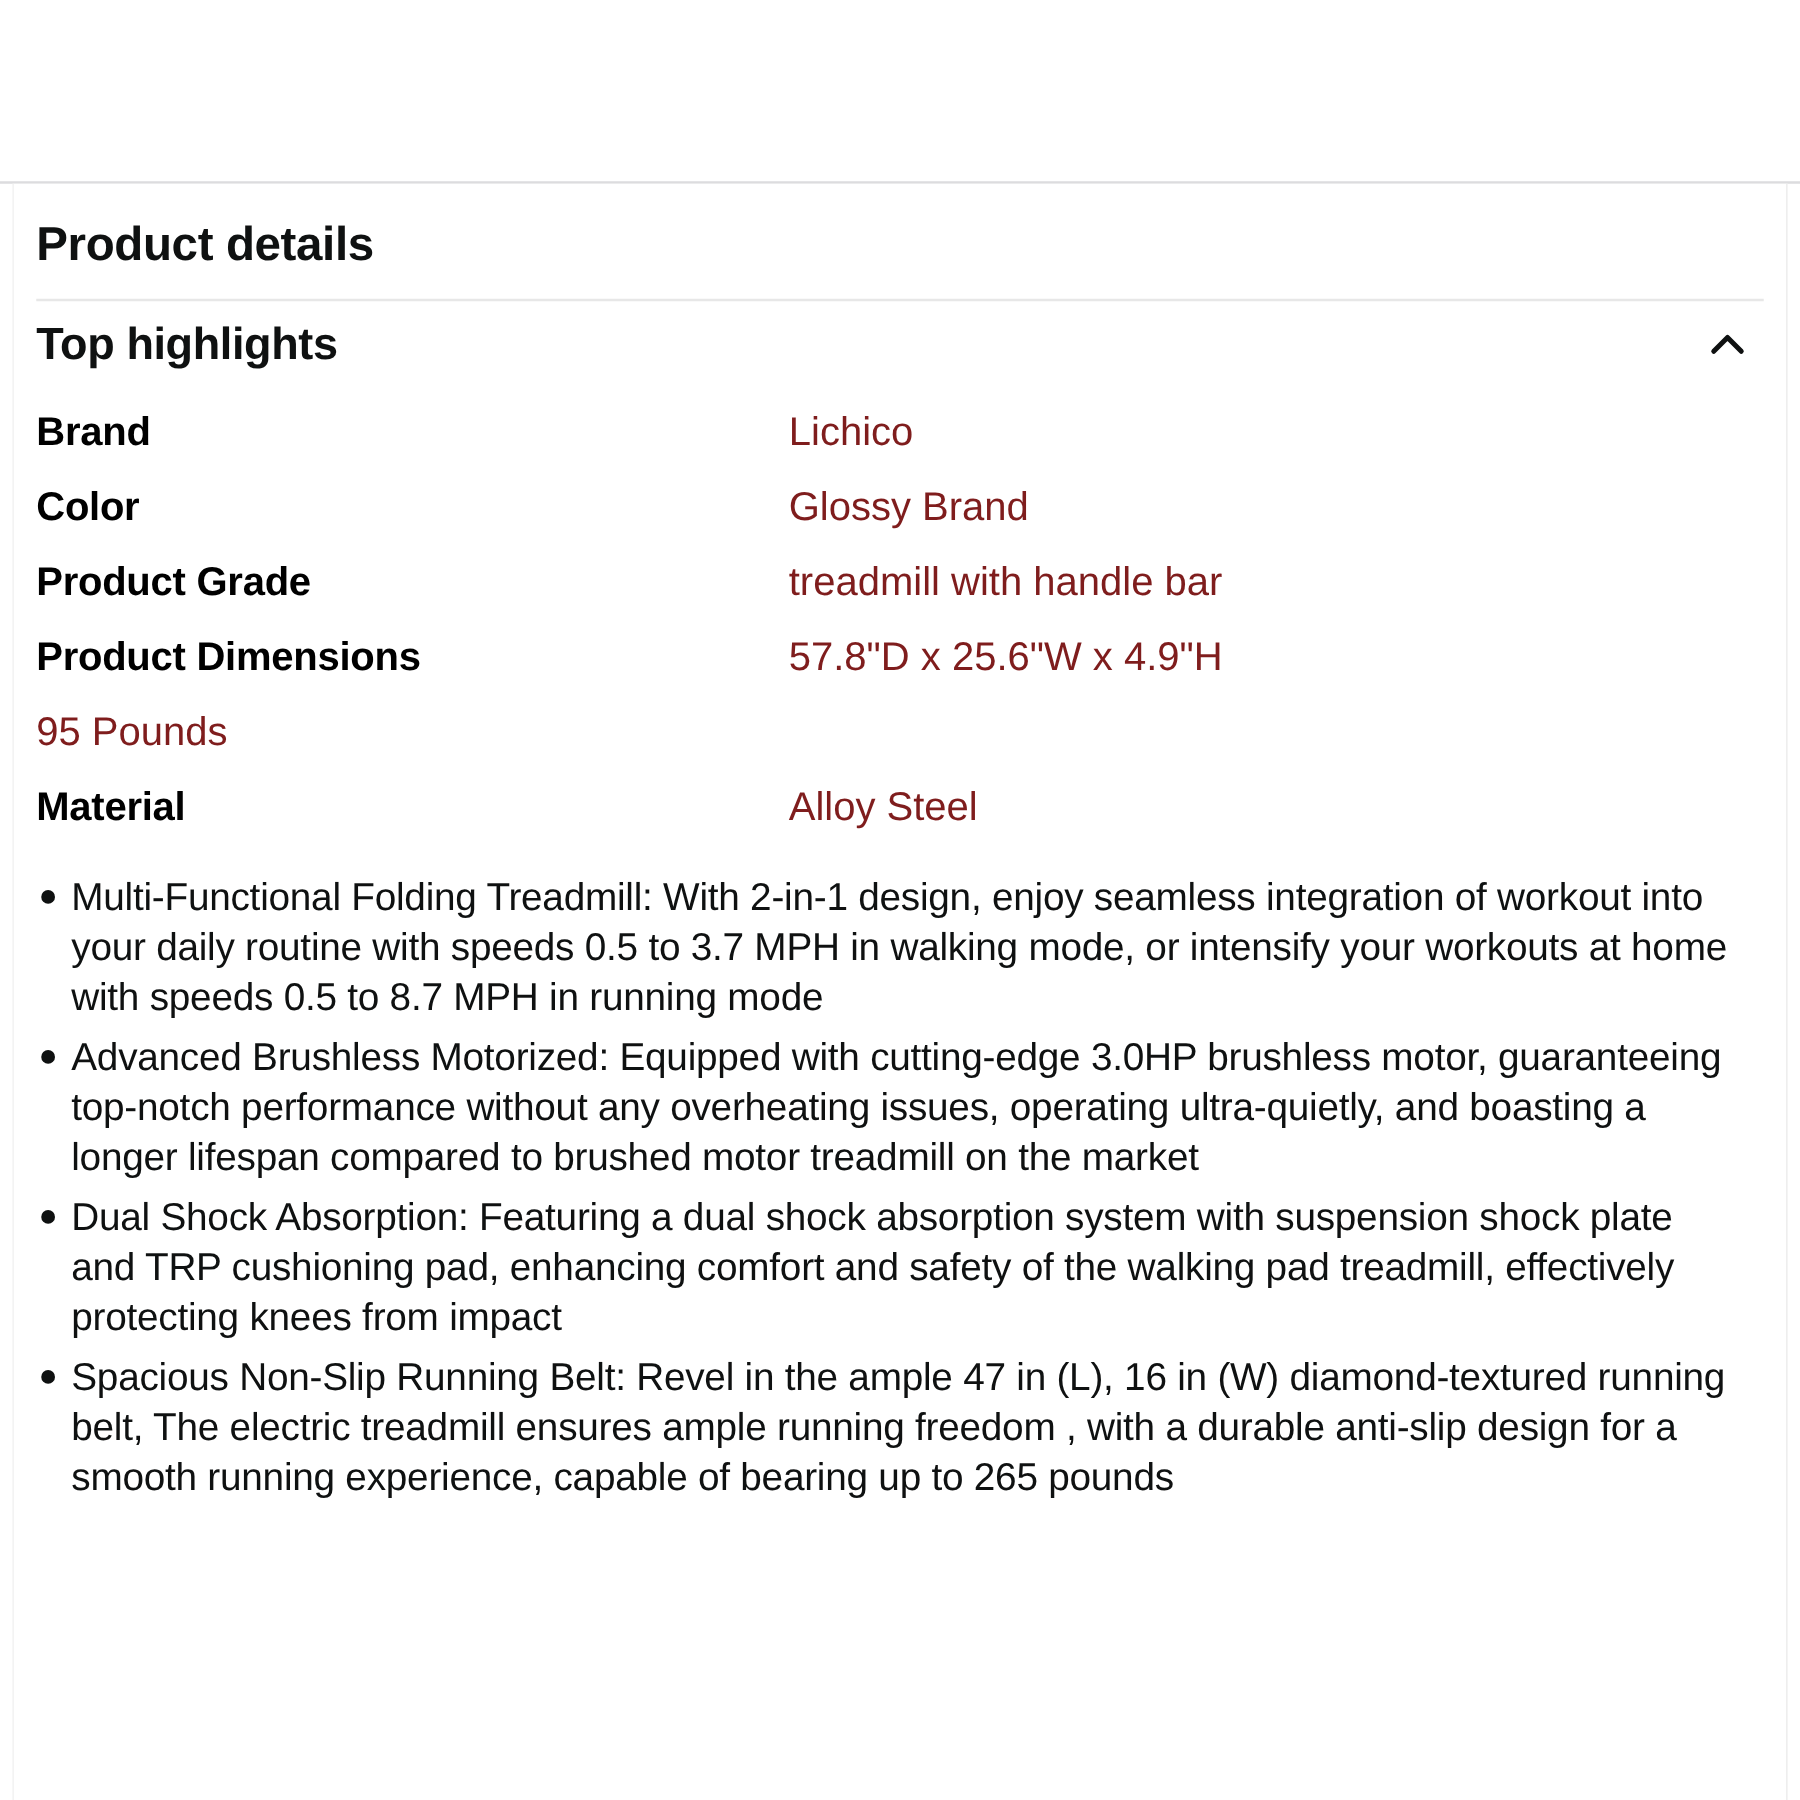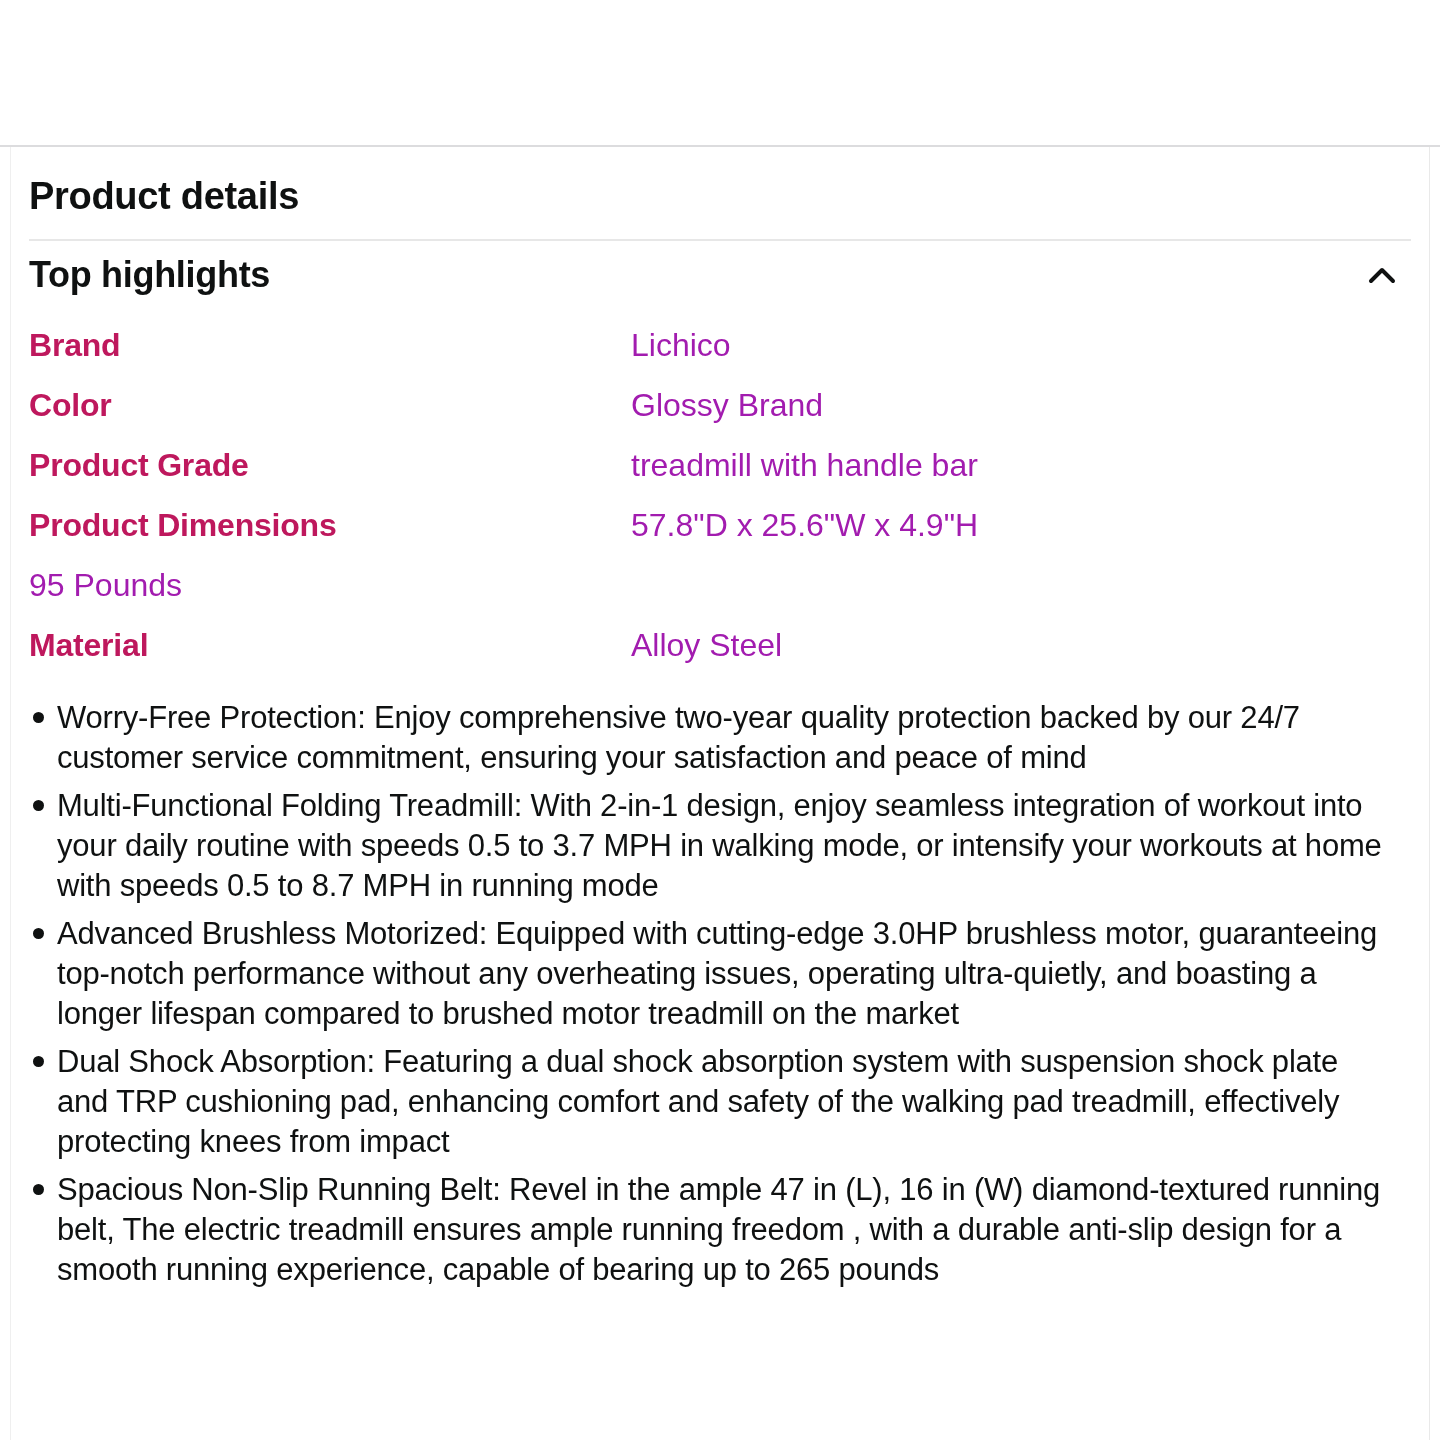--- a/index.html
+++ b/index.html
@@ -80,26 +80,26 @@
   .spec-row {
     display: grid;
     grid-template-columns: 602px 1fr;
     height: 60px;
     align-items: center;
   }
   .spec-label {
     font-weight: 700;
     font-size: 32px;
     letter-spacing: -0.2px;
-    color: #be185d;
+    color: #000000;
   }
   .spec-value {
     font-weight: 400;
     font-size: 32px;
-    color: #a21caf;
+    color: #7f1d1d;
   }
 
   .bullets {
     list-style: none;
     margin: 23px 0 0 0;
     padding: 0;
     max-width: 1356px;
   }
   .bullets li {
     position: relative;
@@ -164,21 +164,20 @@
       <div class="spec-row">
         <span class="spec-value">95 Pounds</span>
       </div>
       <div class="spec-row">
         <span class="spec-label">Material</span>
         <span class="spec-value">Alloy Steel</span>
       </div>
     </div>
 
     <ul class="bullets">
-      <li><span class="dot"></span><span>Worry-Free Protection: Enjoy comprehensive two-year quality protection backed by our 24/7 customer service commitment, ensuring your satisfaction and peace of mind</span></li>
       <li><span class="dot"></span><span>Multi-Functional Folding Treadmill: With 2-in-1 design, enjoy seamless integration of workout into your daily routine with speeds 0.5 to 3.7 MPH in walking mode, or intensify your workouts at home with speeds 0.5 to 8.7 MPH in running mode</span></li>
       <li><span class="dot"></span><span>Advanced Brushless Motorized: Equipped with cutting-edge 3.0HP brushless motor, guaranteeing top-notch performance without any overheating issues, operating ultra-quietly, and boasting a longer lifespan compared to brushed motor treadmill on the market</span></li>
       <li><span class="dot"></span><span>Dual Shock Absorption: Featuring a dual shock absorption system with suspension shock plate and TRP cushioning pad, enhancing comfort and safety of the walking pad treadmill, effectively protecting knees from impact</span></li>
       <li><span class="dot"></span><span>Spacious Non-Slip Running Belt: Revel in the ample 47 in (L), 16 in (W) diamond-textured running belt, The electric treadmill ensures ample running freedom , with a durable anti-slip design for a smooth running experience, capable of bearing up to 265 pounds</span></li>
     </ul>
 
   </div>
 </div>
 
 </body></html>

